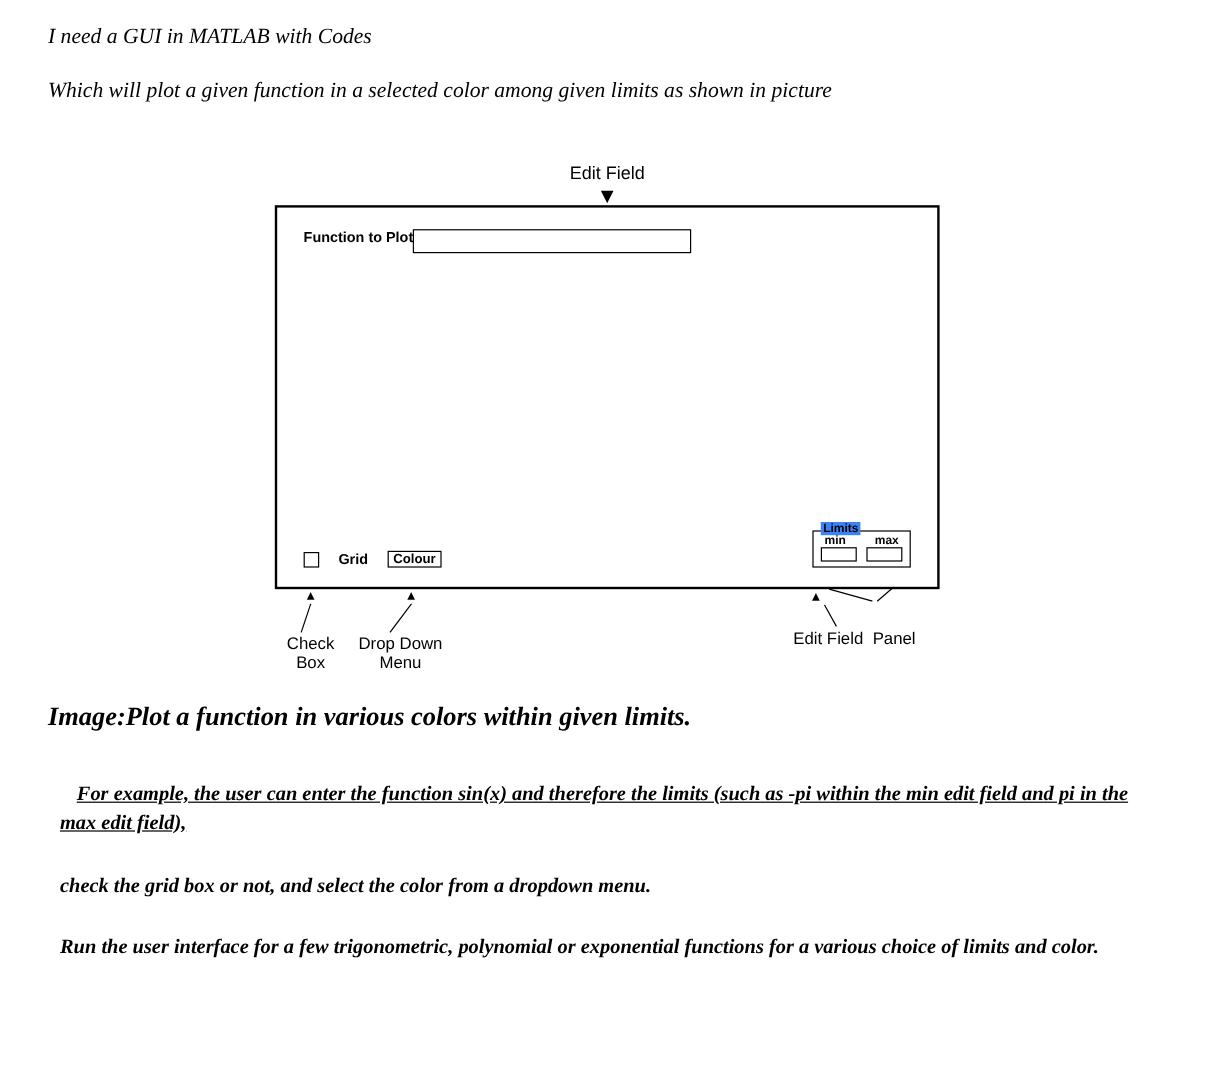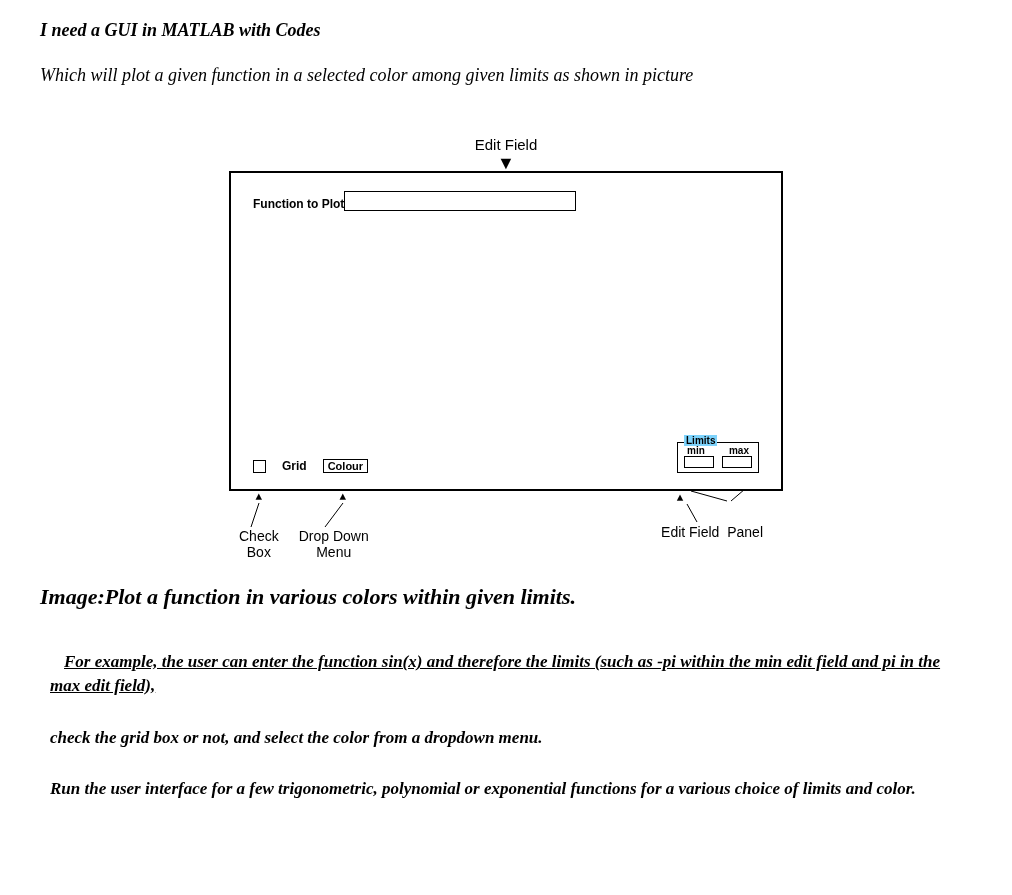--- a/index.html
+++ b/index.html
@@ -5,21 +5,21 @@
     body {
       font-family: Georgia, 'Times New Roman', serif;
       margin: 0;
       padding: 20px 40px;
       background: #fff;
       color: #000;
       width: 1012px;
       box-sizing: border-box;
     }
     .heading1 {
-      font-weight: bold;
+      font-weight: normal;
       font-style: italic;
       font-size: 18px;
       margin-bottom: 24px;
     }
     .heading2 {
       font-weight: normal;
       font-style: italic;
       font-size: 18px;
       margin-bottom: 50px;
     }
@@ -41,21 +41,21 @@
       margin-bottom: 2px;
     }
     .gui-panel {
       border: 2px solid #000;
       padding: 18px 22px 18px 22px;
       position: relative;
       height: 280px;
     }
     .fn-row {
       display: flex;
-      align-items: flex-end;
+      align-items: flex-start;
       margin-bottom: 16px;
     }
     .fn-label {
       font-family: Arial, Helvetica, sans-serif;
       font-weight: bold;
       font-size: 12px;
     }
     .fn-input {
       border: 1.5px solid #000;
       height: 18px;
@@ -110,21 +110,21 @@
     }
     .limits-fieldset {
       border: 1px solid #000;
       padding: 2px 6px 4px 6px;
       position: relative;
     }
     .limits-legend {
       position: absolute;
       top: -8px;
       left: 6px;
-      background: #7dd3fc;
+      background: #3b82f6;
       padding: 0 2px;
       font-family: Arial, Helvetica, sans-serif;
       font-size: 10px;
       font-weight: bold;
     }
     .limits-labels {
       display: flex;
       gap: 18px;
       font-family: Arial, Helvetica, sans-serif;
       font-size: 10px;

